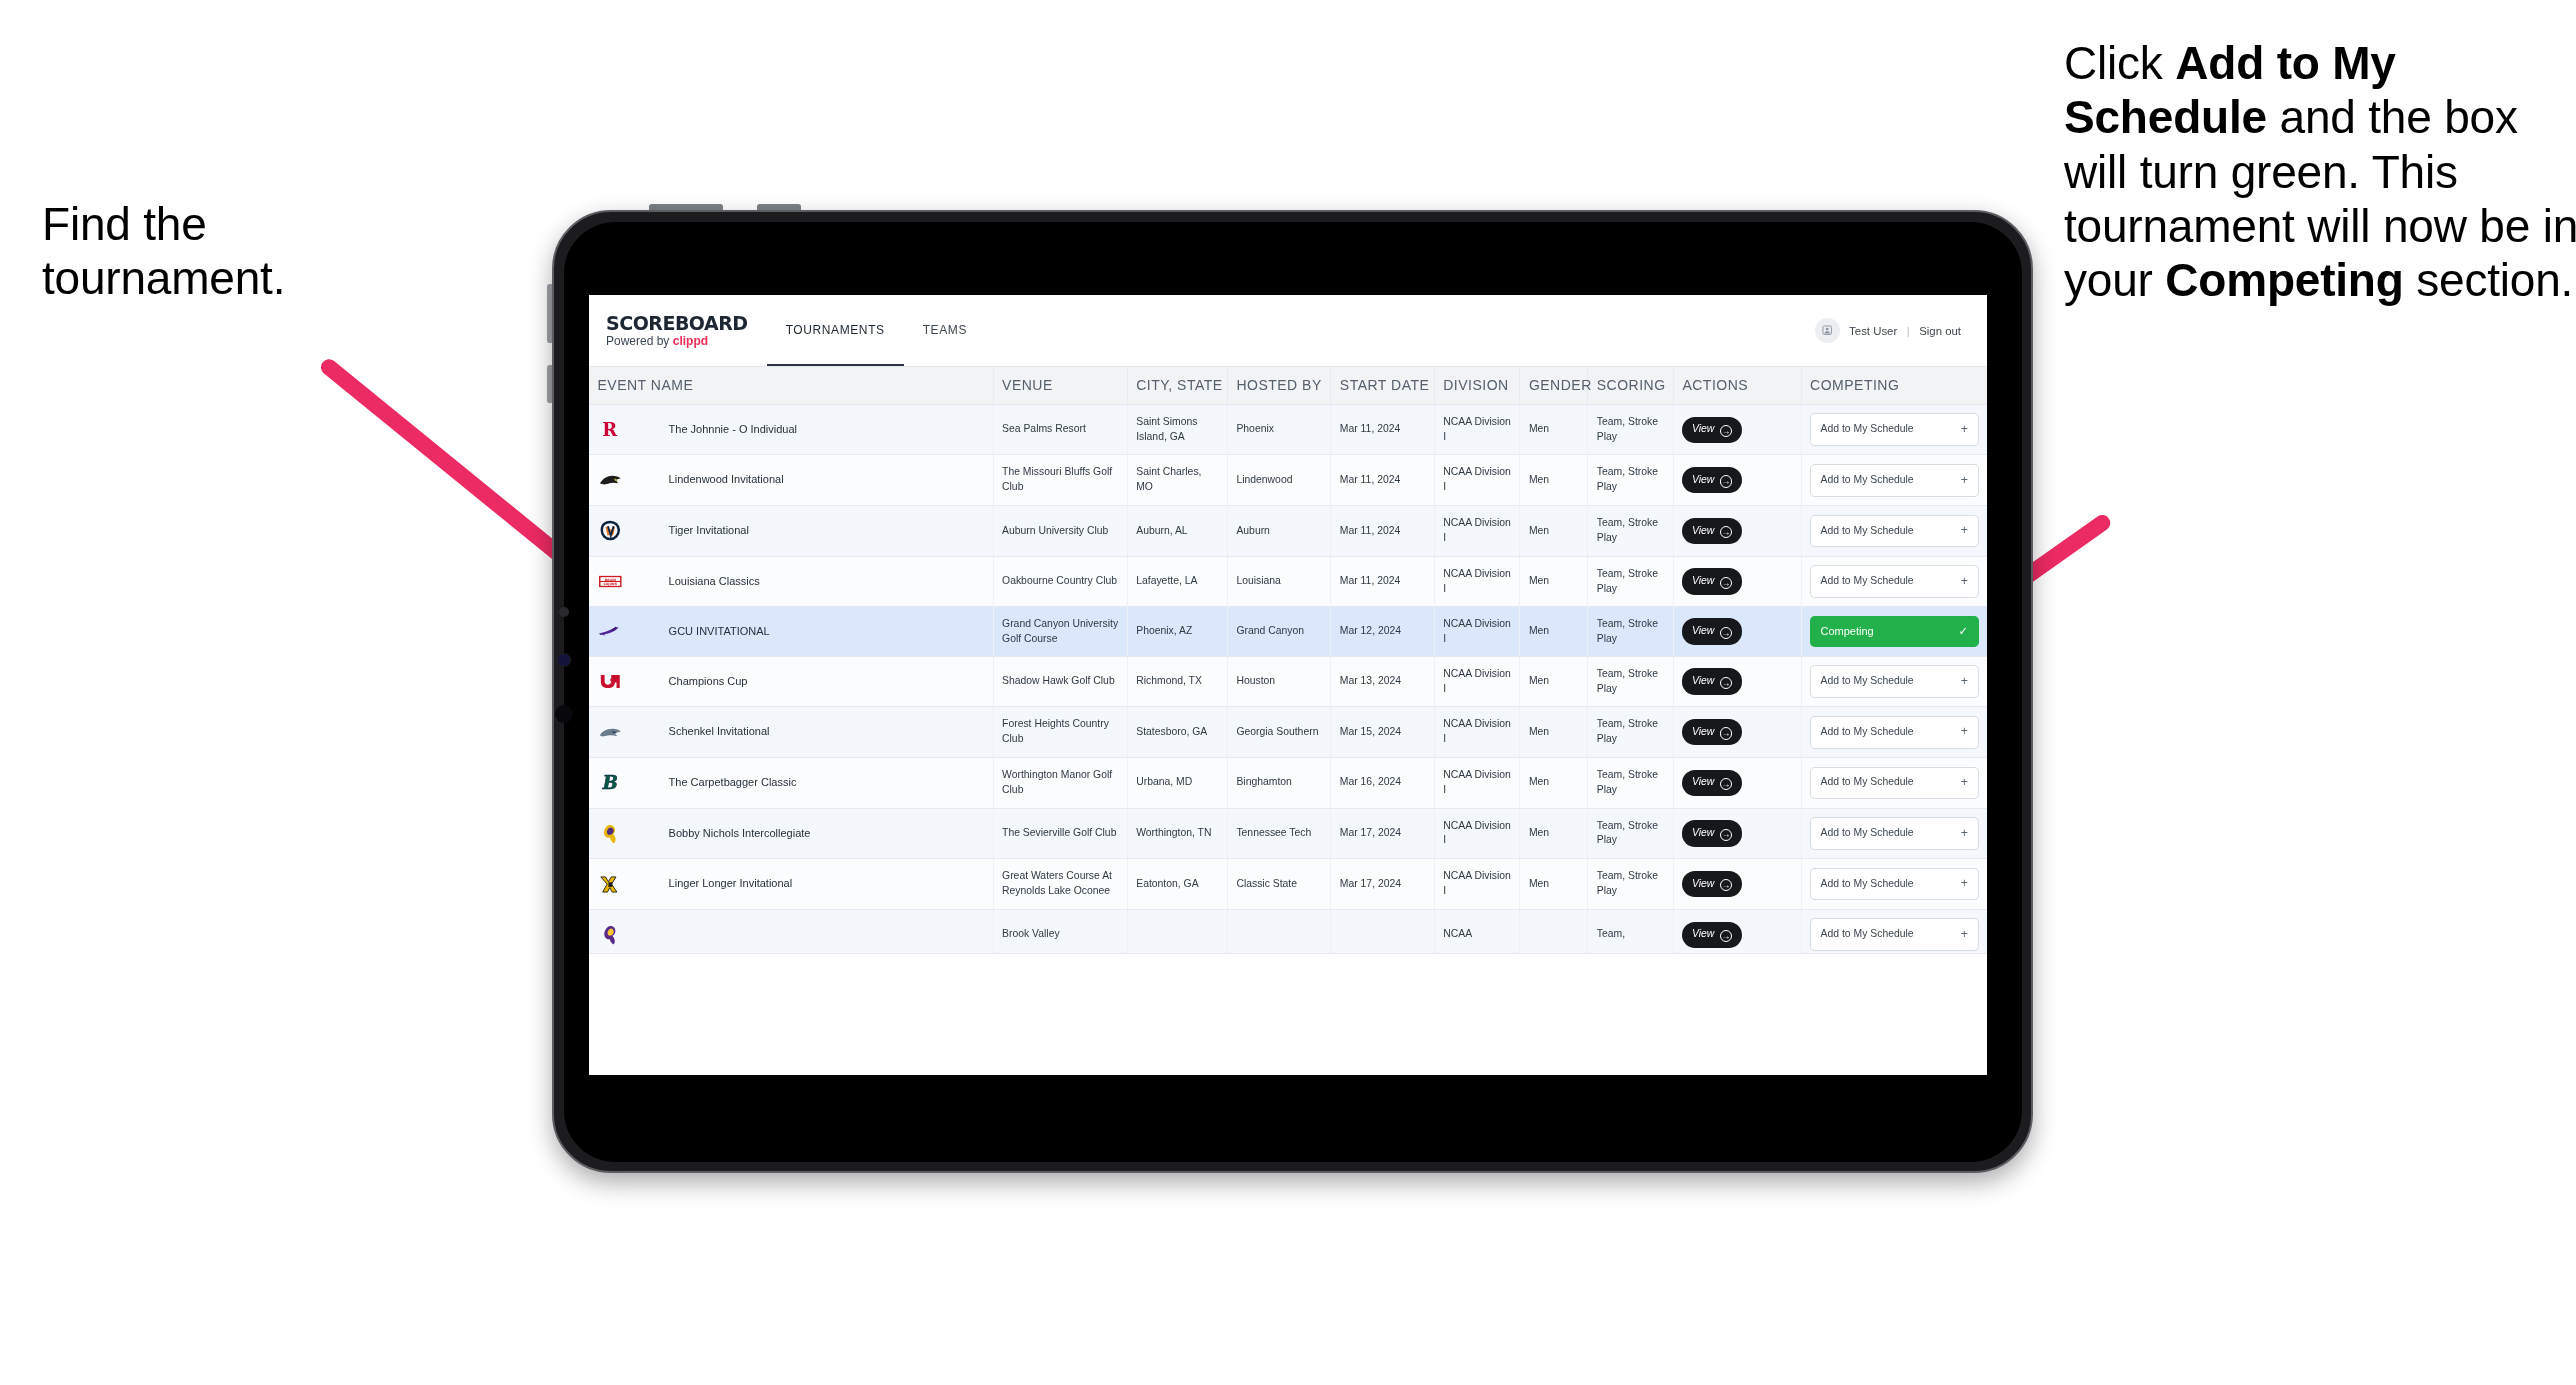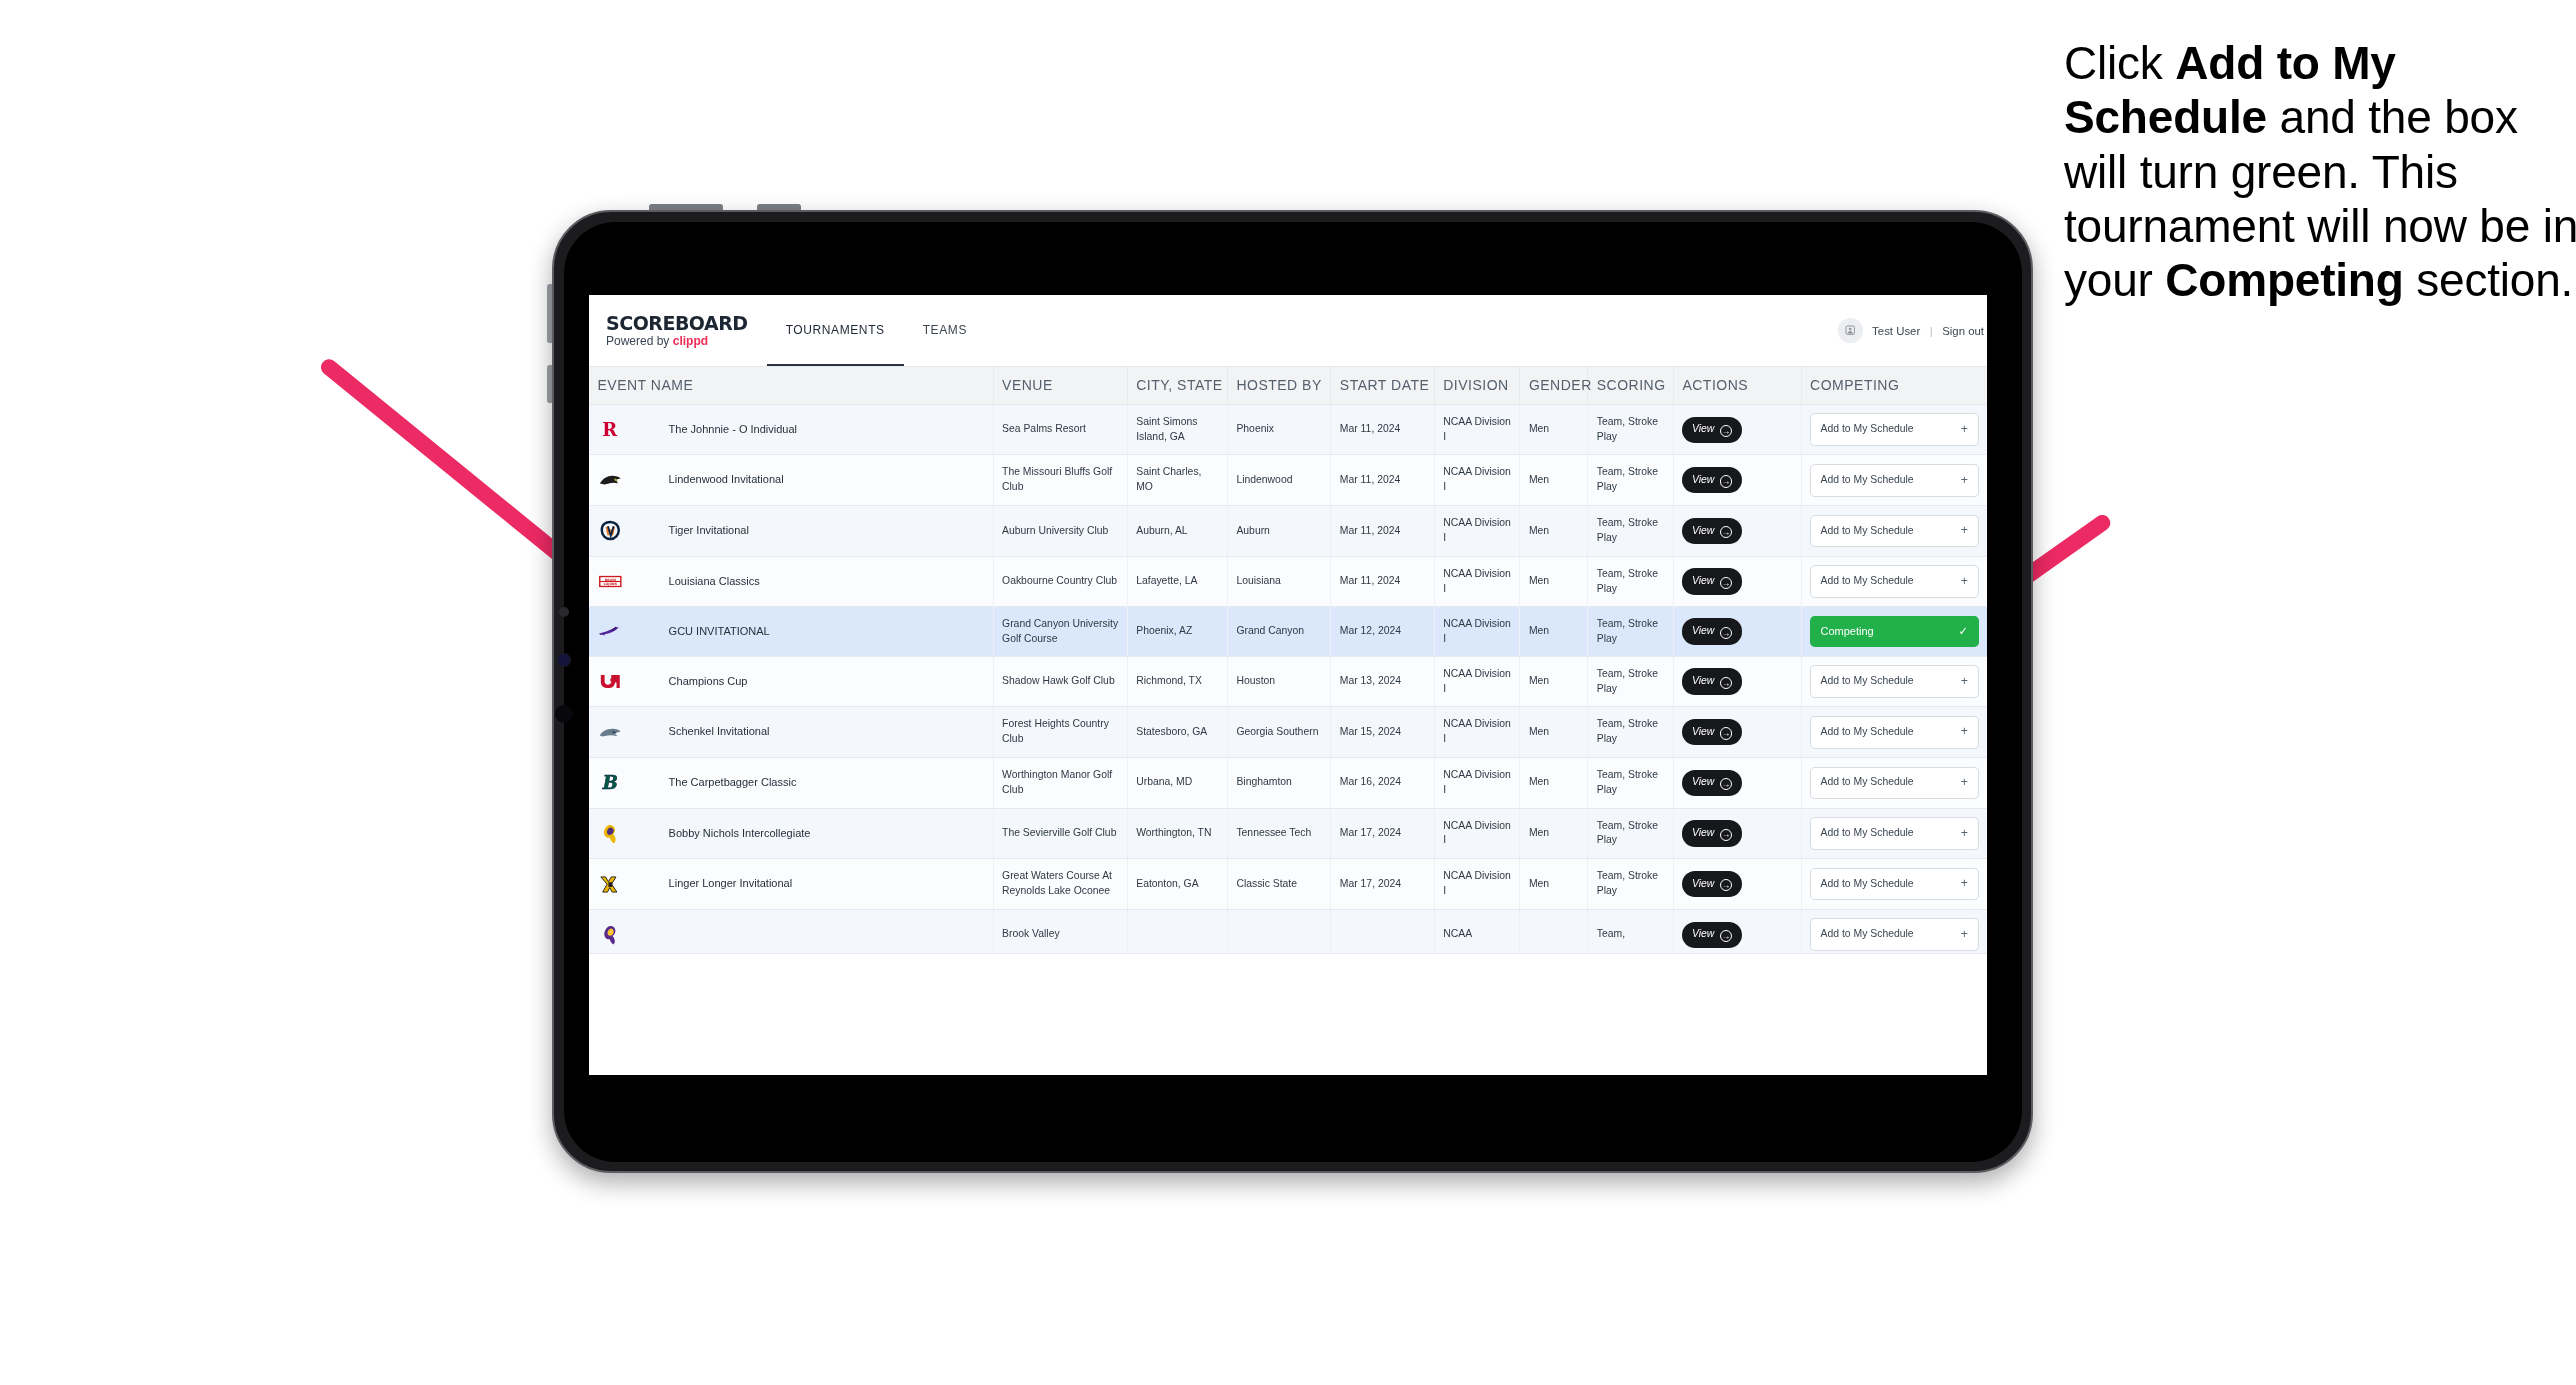--- a/index.html
+++ b/index.html
@@ -102,21 +102,21 @@
     color: #3c4650;
     border-bottom: 2.8px solid transparent;
     cursor: pointer;
     white-space: nowrap;
   }
   .nav-tab.active { color: #1d2733; border-bottom-color: #2b3440; }
 
   #header-right {
     margin-left: auto;
     display: flex; align-items: center; gap: 9.5px;
-    padding-right: 3px;
+    padding-right: 26px;
     font-size: 11.4px; color: #3c4650;
   }
   #avatar {
     width: 24.6px; height: 24.6px; border-radius: 50%;
     background: #eceef1;
     display: flex; align-items: center; justify-content: center;
     color: #8b929b; font-size: 10.4px;
   }
   #header-right .sep { color: #b9bec5; }
   #header-right .link { cursor: pointer; }
@@ -215,20 +215,21 @@
   .badge-competing .tick { font-size: 11.4px; }
 
   
   tbody tr.clipped td { padding-bottom: 1.9px; }
 </style>
 </head>
 <body>
 
 <div id="stage">
 
+  <div class="annot" id="annot-left">Find the tournament.</div>
 
   <div class="annot" id="annot-right"><span>Click </span><b>Add to My Schedule</b><span> and the box will turn green. This tournament will now be in your </span><b>Competing</b><span> section.</span></div>
 
   <svg class="arrow-svg" id="arrow-left" width="378" height="303" viewBox="0 0 400 320" style="left:312px; top:350px;">
     <line x1="18" y1="18" x2="318" y2="262" stroke="#ec2a63" stroke-width="17" stroke-linecap="round"></line>
     <polygon points="352,290 282,254 300,226" fill="#ec2a63"></polygon>
   </svg>
 
   <svg class="arrow-svg" id="arrow-right" width="274" height="189" viewBox="0 0 290 200" style="left:1849px; top:506px;">
     <line x1="268" y1="18" x2="70" y2="158" stroke="#ec2a63" stroke-width="17" stroke-linecap="round"></line>

